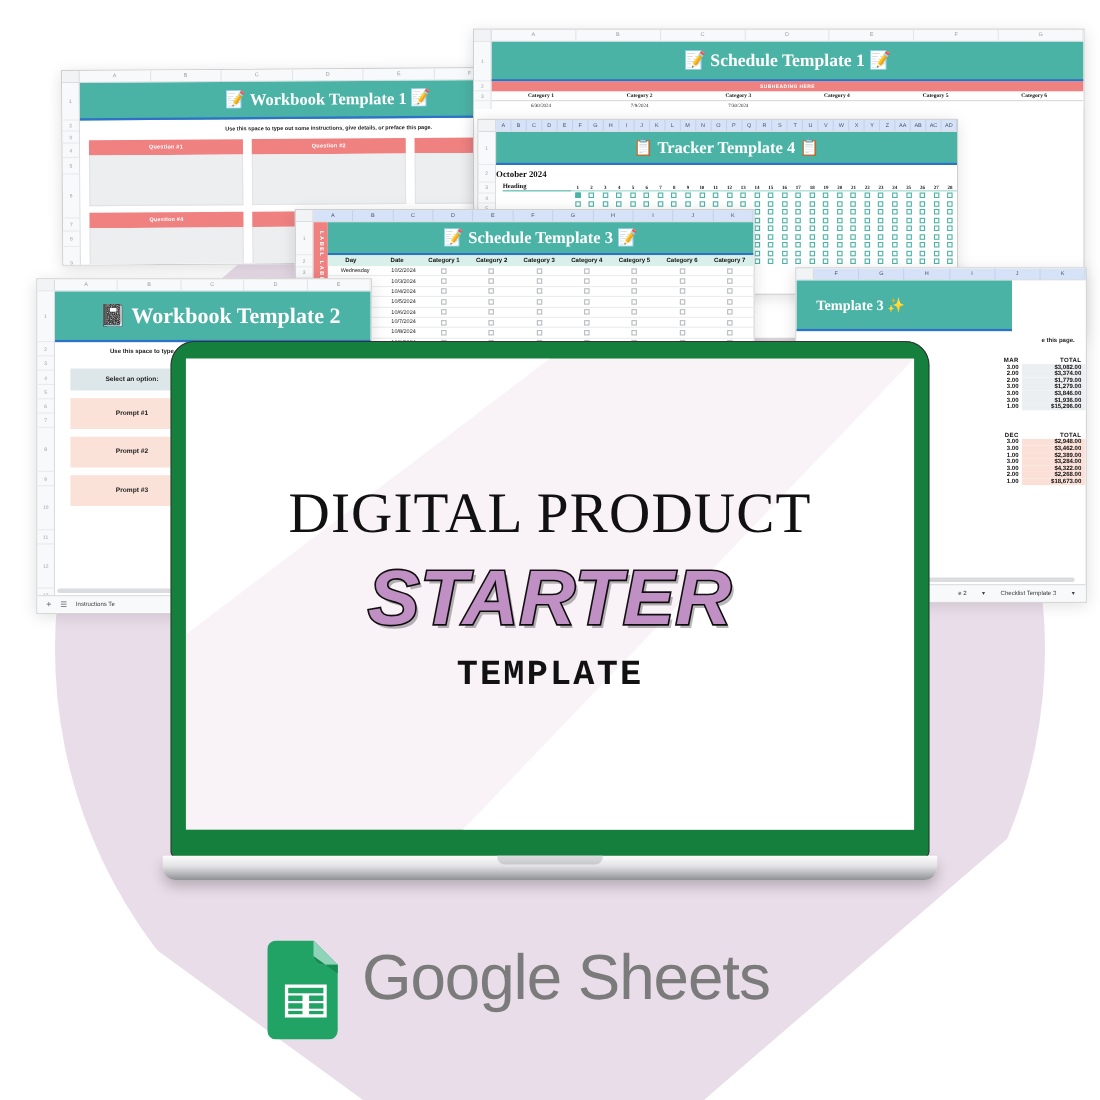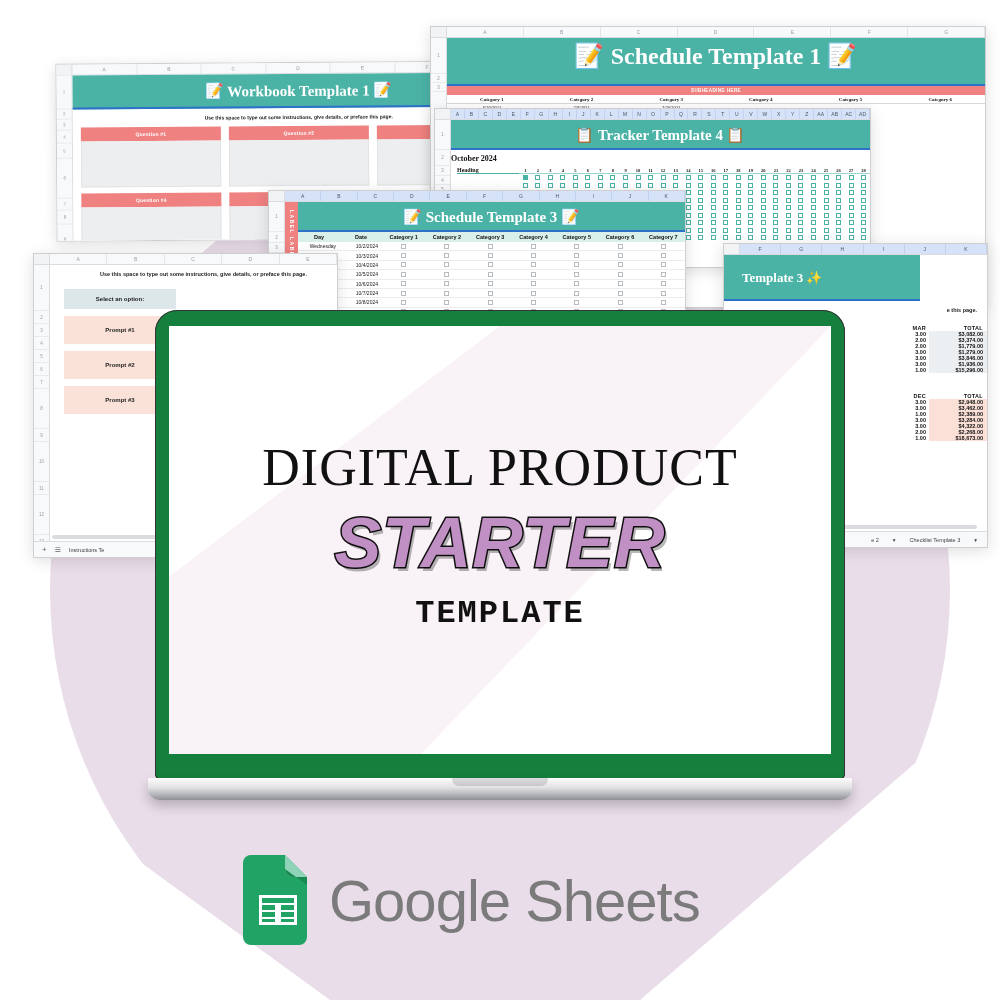--- a/index.html
+++ b/index.html
@@ -228,21 +228,21 @@
   #word1 { font-size: 70px; letter-spacing: 1px; }
   #word2 { font-size: 70px; letter-spacing: 0px; margin-top: 2px; }
   #template-word {
     font-family: Liberation Mono, monospace;
     font-weight: bold; font-size: 32px; color: #111;
     letter-spacing: 2px; margin-top: 18px; white-space: nowrap;
   }
 
   
   #gs-logo { position: absolute; z-index: 45; left: 243px; top: 855px;
-             display: flex; align-items: center; gap: 16px; }
+             display: flex; gap: 16px; }
   #gs-mark { width: 70px; height: 90px; }
   #gs-text { font-family: "Liberation Sans", sans-serif; font-size: 58px;
              color: #7b7b7b; letter-spacing: -1px; white-space: nowrap; }
   #gs-text b { font-weight: normal; }
 </style>
 </head>
 <body>
 
 <div id="bg-circle"></div>
 <svg id="bg-white-wedge" viewBox="0 0 1000 1000" preserveAspectRatio="none">
@@ -319,21 +319,21 @@
     <div class="ch">F</div>
     <div class="ch">G</div>
   </div>
   <div class="ss-body">
     <div class="row-head">
       <div style="height:36px;line-height:36px">1</div>
       <div style="height:9px;line-height:9px">2</div>
       <div style="height:9px;line-height:9px">3</div>
     </div>
     <div class="sheet">
-      <div class="title-band" style="height:48px; line-height:36px; font-size:24px;">📝 Schedule Template 1 📝</div>
+      <div class="title-band" style="height:36px; line-height:36px; font-size:16px;">📝 Schedule Template 1 📝</div>
       <div class="subhead">SUBHEADING HERE</div>
       <div class="cat-row">
         <div class="c">Category 1</div>
         <div class="c">Category 2</div>
         <div class="c">Category 3</div>
         <div class="c">Category 4</div>
         <div class="c">Category 5</div>
         <div class="c">Category 6</div>
       </div>
       <div class="date-row">
@@ -1477,20 +1477,21 @@
         <div style="height: 13px; line-height: 13px;">7</div>
         <div style="height: 40px; line-height: 40px;">8</div>
         <div style="height: 13px; line-height: 13px;">9</div>
         <div style="height: 40px; line-height: 40px;">10</div>
         <div style="height: 13px; line-height: 13px;">11</div>
         <div style="height: 40px; line-height: 40px;">12</div>
         <div style="height: 13px; line-height: 13px;">13</div>
         <div style="height: 13px; line-height: 13px;">14</div>
       </div>
     <div class="sheet">
+      <div class="title-band" style="height:46px; line-height:46px; font-size:20px; text-align:left; padding-left:40px;">📓 Workbook Template 2</div>
       <div class="instr" style="text-align:left; padding-left:50px; font-size:5.5px;">Use this space to type out some instructions, give details, or preface this page.</div>
       <div class="opt-box">Select an option:</div>
       <div class="prompt-row">
         <div class="prompt-box">Prompt #1</div>
         <div class="prompt-note">Th</div>
       </div>
       <div class="prompt-row">
         <div class="prompt-box">Prompt #2</div>
         <div class="prompt-note">Th</div>
       </div>

